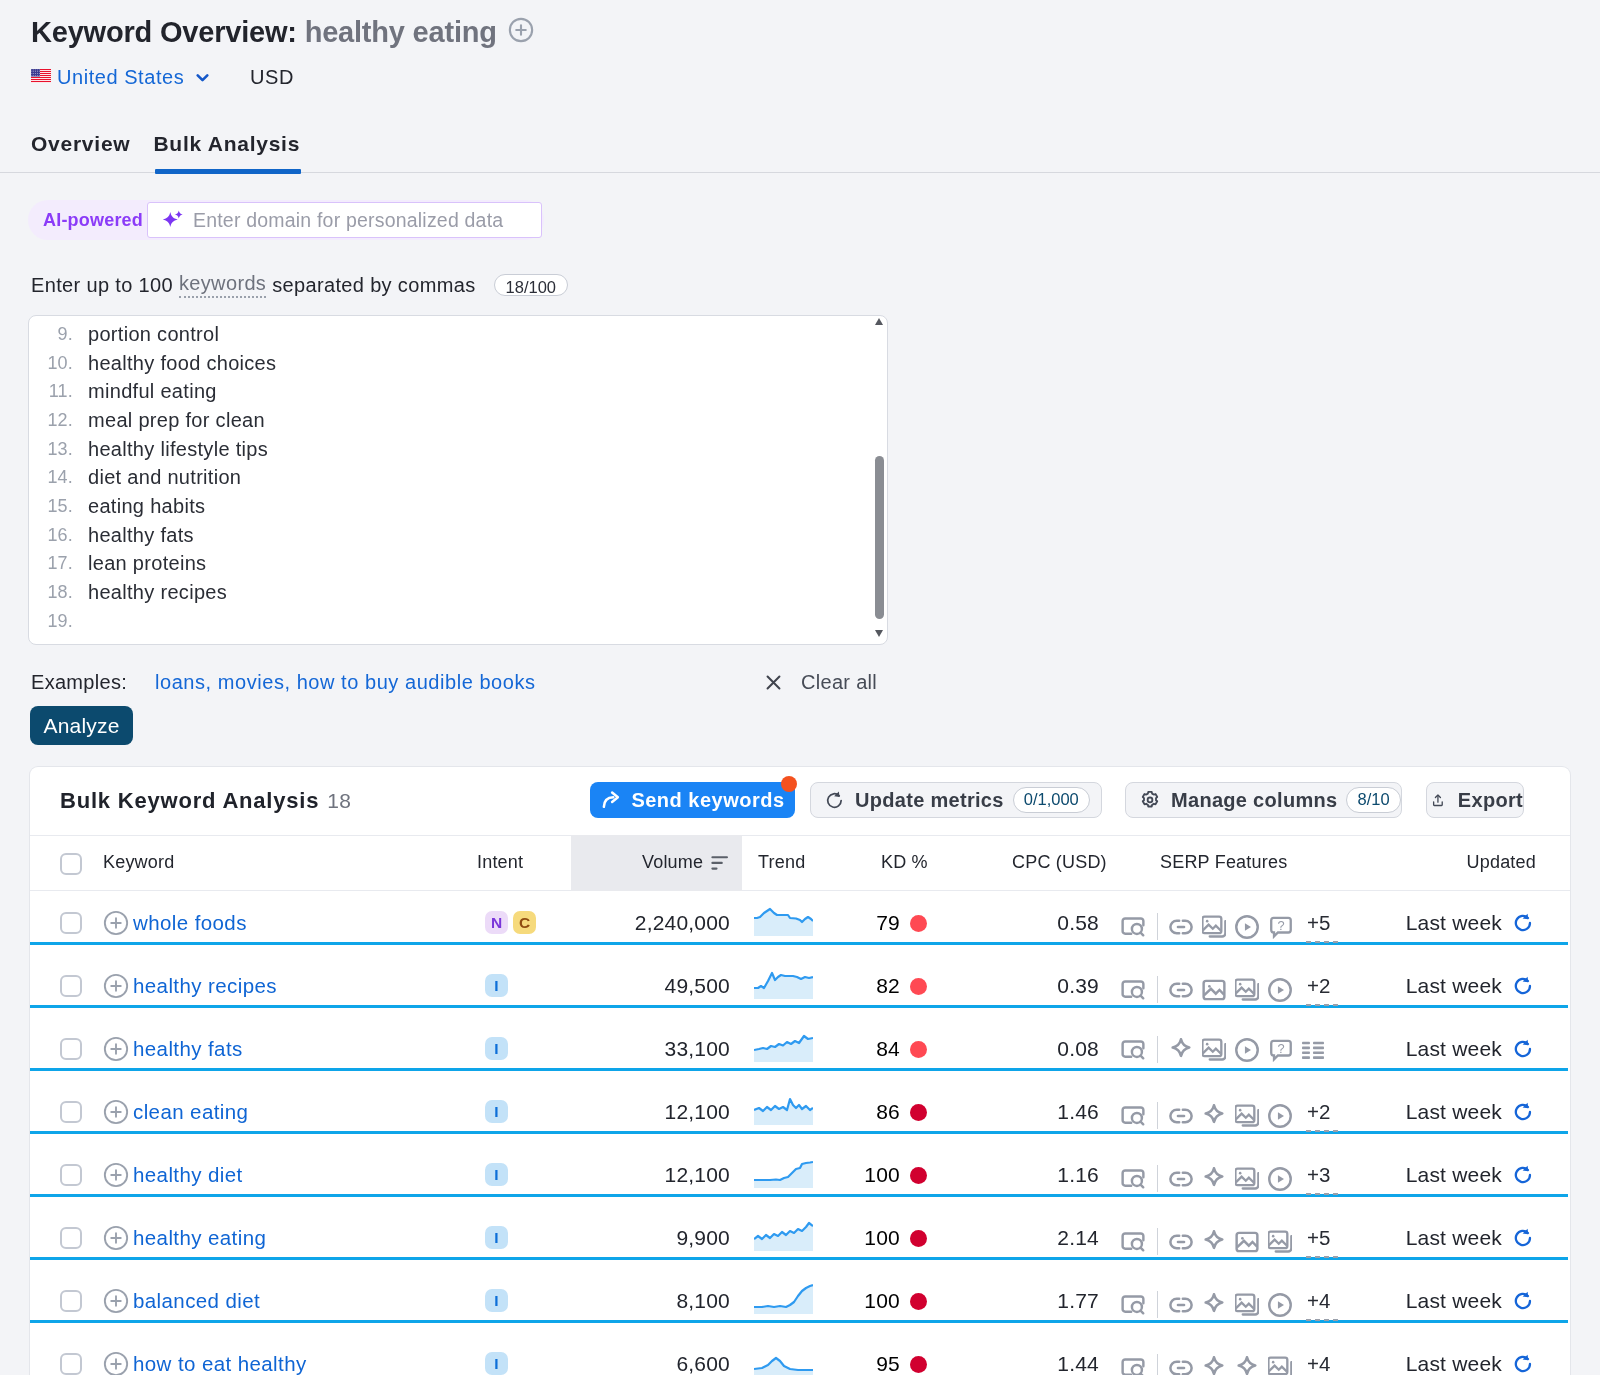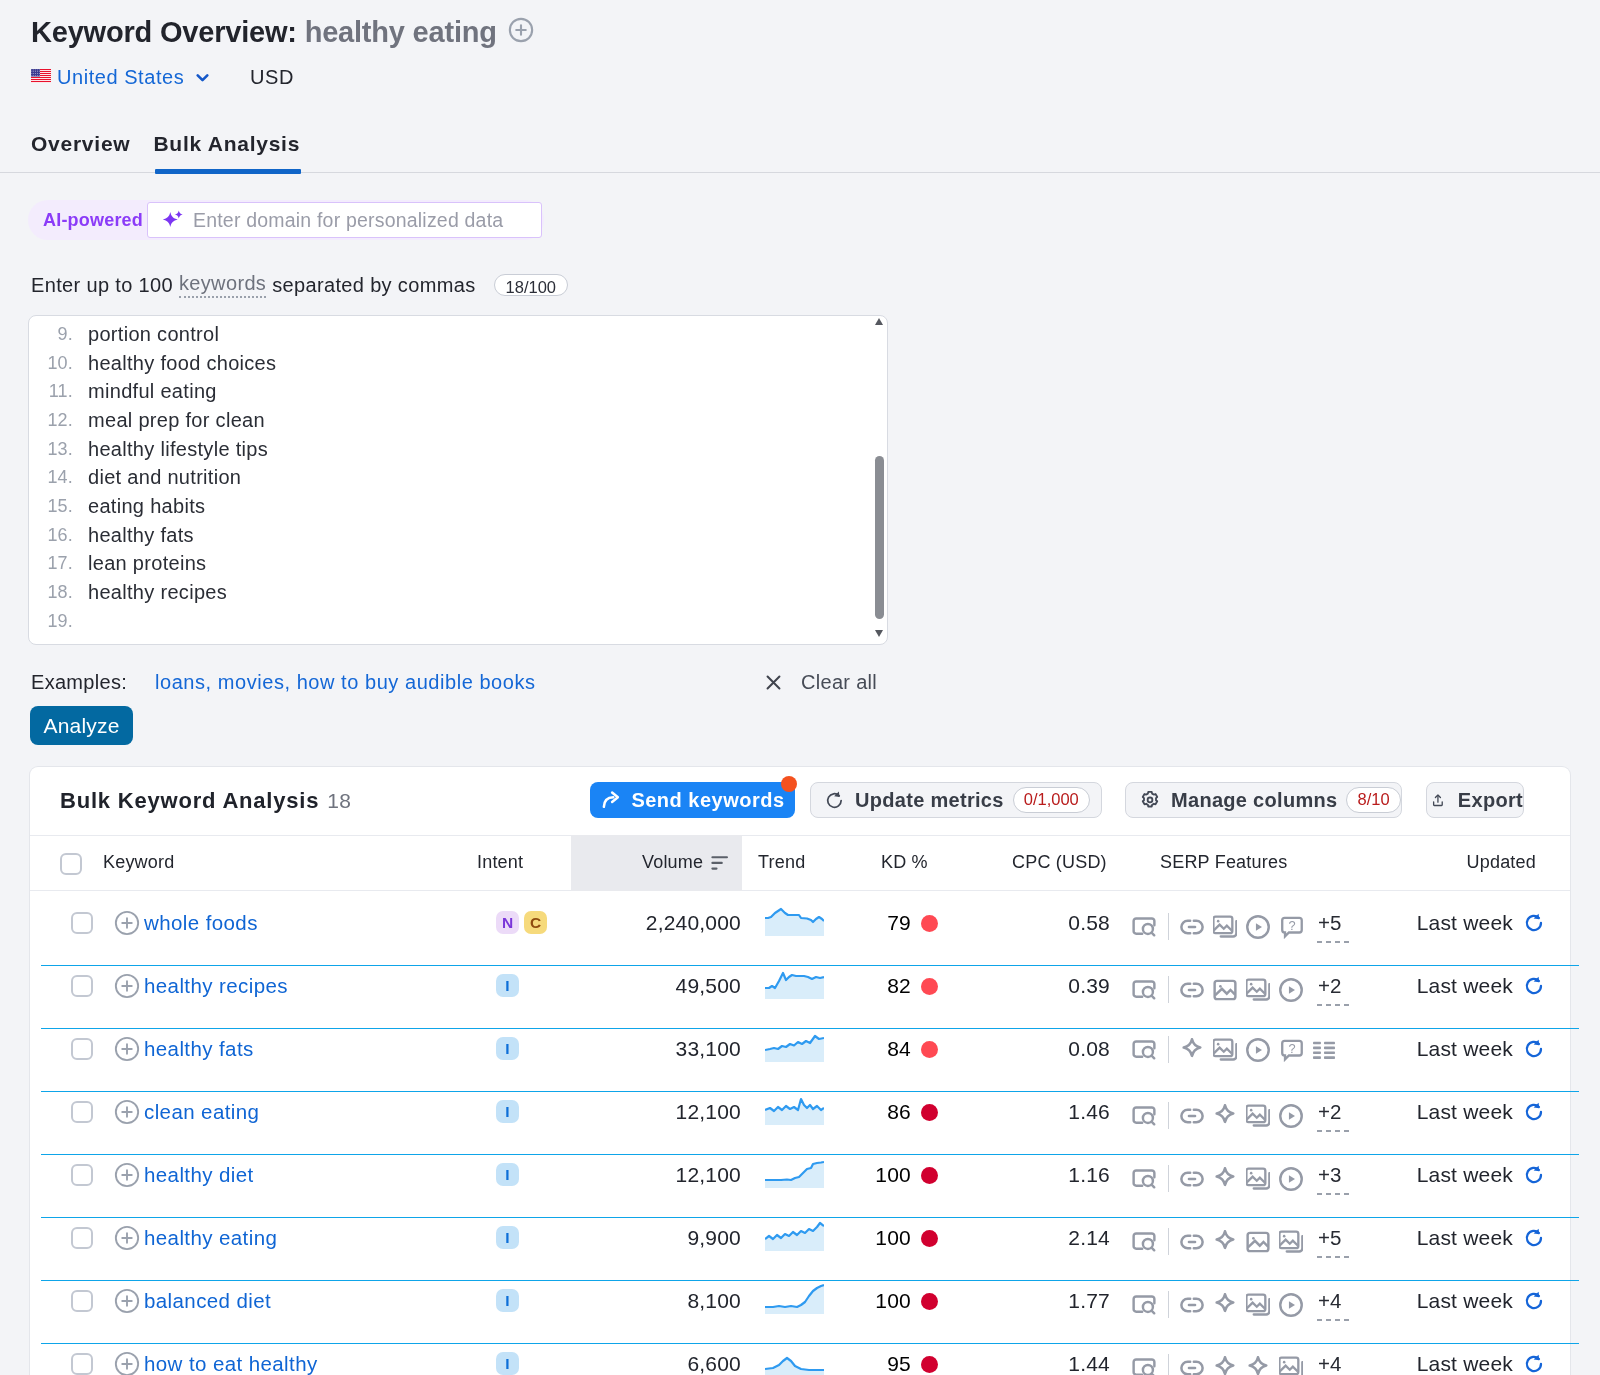--- a/index.html
+++ b/index.html
@@ -37,42 +37,42 @@
 .sbar { position:absolute; right:2px; top:2px; width:15px; height:326px; }
 .sbthumb { position:absolute; left:5px; top:138px; width:9px; height:163px; background:#8a8d93; border-radius:5px; }
 .sbup { position:absolute; left:5px; top:0px; width:0; height:0; border-left:4.5px solid transparent; border-right:4.5px solid transparent; border-bottom:7px solid #55585f; }
 .sbdn { position:absolute; left:5px; bottom:7px; width:0; height:0; border-left:4.5px solid transparent; border-right:4.5px solid transparent; border-top:7px solid #55585f; }
 
 .examples { left:31px; top:671px; font-size:20px; letter-spacing:0.3px; color:#23252d; }
 .exlinks { position:absolute; left:124px; top:0; color:#1467d6; letter-spacing:0.55px; white-space:nowrap; }
 .clearall { left:763px; top:671px; font-size:20px; letter-spacing:0.3px; color:#474c57; display:flex; align-items:center; }
 .clearall svg { margin-right:17px; }
 
-.analyze { left:30px; top:706px; width:103px; height:39px; background:#0369a1; border-radius:8px; color:#fff; font-size:21px; letter-spacing:0.2px; font-weight:400; display:flex; align-items:center; justify-content:center; }
+.analyze { left:30px; top:706px; width:103px; height:39px; background:#0c4a6e; border-radius:8px; color:#fff; font-size:21px; letter-spacing:0.2px; font-weight:400; display:flex; align-items:center; justify-content:center; }
 
 .card { left:30px; top:767px; width:1540px; height:608px; background:#fff; border-radius:8px 8px 0 0; box-shadow:0 0 0 1px #e4e6eb; }
 .cardtitle { left:30px; top:21px; font-size:22px; letter-spacing:0.8px; font-weight:bold; color:#20232b; }
 .cardtitle .n { color:#6f737e; font-weight:400; margin-left:8px; font-size:21px; letter-spacing:0.2px; }
 .btn { position:absolute; top:15px; height:36px; border-radius:8px; display:flex; align-items:center; font-size:20px; letter-spacing:0.3px; font-weight:600; }
 .btn-send { left:560px; width:205px; background:#1a84f5; color:#fff; justify-content:center; font-size:20px; letter-spacing:0.5px; }
 .btn-send svg { margin-right:9px; }
 .orangedot { position:absolute; left:751px; top:9px; width:16px; height:16px; border-radius:50%; background:#f4511e; }
 .btn-gray { background:#f3f4f7; border:1px solid #d4d7de; color:#383d47; }
 .btn-upd { left:780px; width:292px; }
 .btn-man { left:1095px; width:277px; }
 .btn-exp { left:1396px; width:98px; }
 .btn-exp svg { margin:0 12px 0 3px !important; }
 .btn-gray svg { margin:0 10px 0 13px; }
-.pill2 { background:#fff; border:1px solid #c9cdd5; border-radius:14px; font-size:16.5px; letter-spacing:0; font-weight:400; color:#b91c1c; padding:2px 10px 3px; margin-left:9px; }
+.pill2 { background:#fff; border:1px solid #c9cdd5; border-radius:14px; font-size:16.5px; letter-spacing:0; font-weight:400; color:#0c4a6e; padding:2px 10px 3px; margin-left:9px; }
 
 .thead { position:absolute; left:0; top:68px; width:1540px; height:56px; border-top:1px solid #e8eaef; border-bottom:1px solid #e8eaef; font-size:18px; letter-spacing:0.2px; color:#23262e; }
 .volhl { position:absolute; left:541px; top:-1px; width:171px; height:56px; background:#e9eaee; }
 .thead span { position:absolute; top:16px; }
 .cbx { position:absolute; width:22px; height:22px; border:2px solid #c3c8d2; border-radius:6px; background:#fff; }
-.trow { position:absolute; left:11px; width:1538px; height:74px; border-bottom:1px solid #0ea5e9; }
+.trow { position:absolute; left:0; width:1538px; height:53px; border-bottom:3px solid #0ea5e9; }
 .trow .cbx { left:30px; top:20px; }
 .rplus { position:absolute; left:73px; top:18px; }
 .kwlink { position:absolute; left:103px; top:19px; font-size:20.5px; letter-spacing:0.4px; color:#0f65d4; }
 .cell-intent { position:absolute; left:455px; top:19px; display:flex; }
 .badge { width:23px; height:23px; border-radius:7px; font-size:15.5px; font-weight:bold; display:flex; align-items:center; justify-content:center; margin-right:5px; }
 .badge-n { background:#ecdbf8; color:#7a36d9; }
 .badge-c { background:#f6da7c; color:#8f4c10; }
 .badge-i { background:#c3e2f8; color:#0e6fd8; }
 .cell-vol { position:absolute; left:500px; width:200px; top:19px; text-align:right; font-size:21px; letter-spacing:0.2px; color:#22252d; }
 .cell-trend { position:absolute; left:724px; top:12px; }

